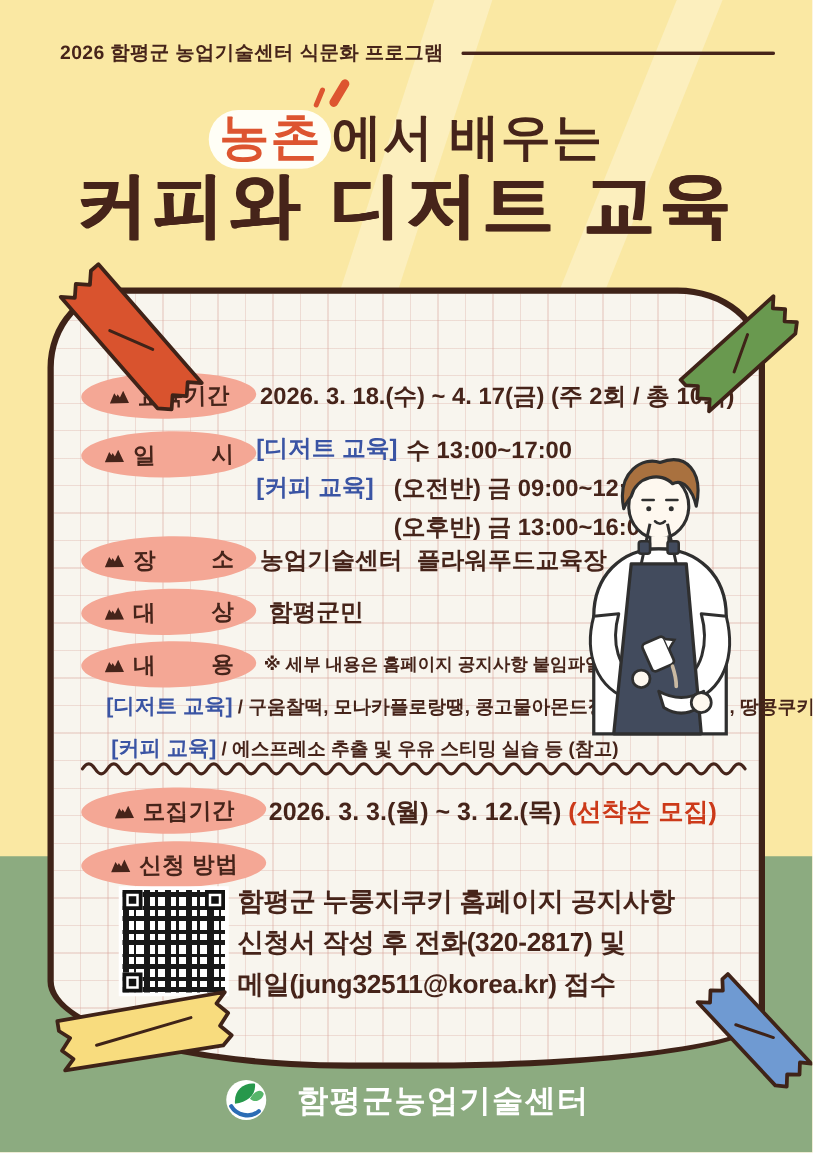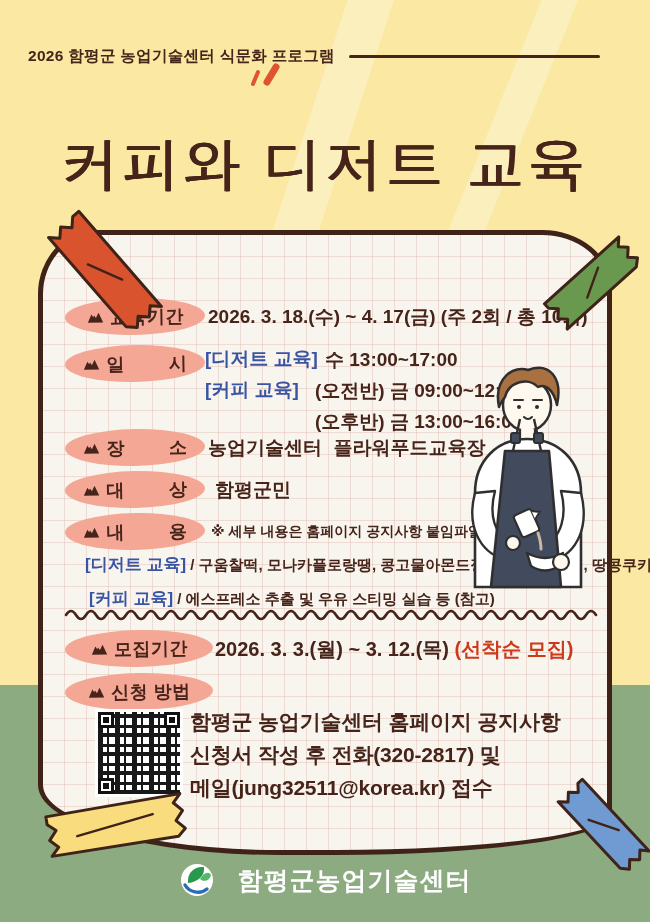--- a/index.html
+++ b/index.html
@@ -4,29 +4,29 @@
 <style>
   html,body{margin:0;padding:0;}
   body{font-family:"Liberation Sans","DejaVu Sans",sans-serif;}
   .poster{position:relative;width:650px;height:922px;background:#fae8a3;overflow:hidden;}
   .bg-green{position:absolute;left:0;top:685px;width:650px;height:237px;background:#8cab80;}
   .beam{position:absolute;background:rgba(255,253,240,.35);}
   .beam1{left:300px;top:-60px;width:44px;height:420px;transform:rotate(18deg);}
   .beam2{left:470px;top:-80px;width:34px;height:520px;transform:rotate(22deg);}
 
   
-  .banner{position:absolute;left:28px;top:32px;width:572px;display:flex;align-items:center;gap:14px;margin-top:14px;}
+  .banner{position:absolute;left:48px;top:32px;width:572px;display:flex;align-items:center;gap:14px;}
   .banner-text{font-size:15.5px;font-weight:bold;color:#46241a;letter-spacing:.3px;white-space:nowrap;}
   .banner-line{flex:1;height:0;border-top:3px solid #46241a;border-radius:2px;}
 
   
   .subtitle{position:absolute;left:0;top:82px;width:650px;text-align:center;font-size:40px;font-weight:900;color:#46241a;letter-spacing:1px;}
   .subtitle .hl{color:#dd5530;background:#fffef6;border-radius:26px;padding:0 8px 3px 8px;}
   .sparkle{position:absolute;left:243px;top:62px;}
-  .main-title{position:absolute;left:0;top:126px;width:650px;text-align:center;font-size:57px;font-weight:400;color:#46241a;letter-spacing:4px;white-space:nowrap;
+  .main-title{position:absolute;left:0;top:126px;width:650px;text-align:center;font-size:57px;font-weight:700;color:#46241a;letter-spacing:4px;white-space:nowrap;
     text-shadow:0.8px 0 #46241a,-0.8px 0 #46241a;}
 
   
   .card{position:absolute;left:38px;top:230px;width:574px;height:625px;background-color:#f8f5ee;
     background-image:
       repeating-linear-gradient(0deg,transparent 0 21px,rgba(214,160,150,.30) 21px 22px),
       repeating-linear-gradient(90deg,transparent 0 21px,rgba(214,160,150,.30) 21px 22px);
     border:5px solid #3f2318;border-radius:58px 70px 48% 42%/64px 58px 40px 70px;box-sizing:border-box;}
 
   .pill{position:absolute;left:22px;width:140px;height:37px;background:#f4a795;border-radius:50%;
@@ -79,20 +79,23 @@
   <div class="banner">
     <span class="banner-text">2026 함평군 농업기술센터 식문화 프로그램</span>
     <span class="banner-line"></span>
   </div>
 
   <svg class="sparkle" width="40" height="34" viewBox="0 0 40 34">
     <path d="M10 22 L15 10" stroke="#dd5530" stroke-width="4" stroke-linecap="round"></path>
     <path d="M24 20 L33 5" stroke="#dd5530" stroke-width="7" stroke-linecap="round"></path>
   </svg>
 
+  <div class="subtitle">
+    <span class="hl">농촌</span><span>에서 배우는</span>
+  </div>
   <div class="main-title">커피와 디저트 교육</div>
 
   <div class="card">
 
     <div class="pill" style="top:63px;">
       <svg class="mtn" width="18" height="13" viewBox="0 0 20 14">
           <path d="M2 13 L6 4 L8 7 L9 5 L11 8 L14 2 L19 13 Z" fill="#46241a"></path>
         </svg>
       <span class="pill-label">교육기간</span>
     </div>
@@ -163,21 +166,21 @@
     </div>
 
     <div class="qr">
       <div class="qr-noise">
         <span class="finder f-tl"></span>
         <span class="finder f-tr"></span>
         <span class="finder f-bl"></span>
       </div>
     </div>
     <div class="contact">
-      <div>함평군 농업기술센터 홈페이지 공지사항</div>
+      <div>함평군 누룽지쿠키 홈페이지 공지사항</div>
       <div>신청서 작성 후 전화(320-2817) 및</div>
       <div>메일(jung32511@korea.kr) 접수</div>
     </div>
 
     <svg class="barista" width="172" height="228" viewBox="0 0 172 228">
       <ellipse cx="86" cy="44" rx="24" ry="26" fill="#fef8ef" stroke="#2f2f2f" stroke-width="2.5"></ellipse>
       <path d="M58 46 C52 16 74 4 87 9 C108 1 122 16 116 44 C113 30 105 22 97 26 C88 16 68 20 64 36 C61 40 59 43 58 46 Z" fill="#a9713f" stroke="#2f2f2f" stroke-width="2.5" stroke-linejoin="round"></path>
       <circle cx="78" cy="46" r="2" fill="#2f2f2f"></circle>
       <circle cx="96" cy="46" r="2" fill="#2f2f2f"></circle>
       <path d="M73 39 L82 39 M92 39 L101 39" stroke="#2f2f2f" stroke-width="2" stroke-linecap="round"></path>

